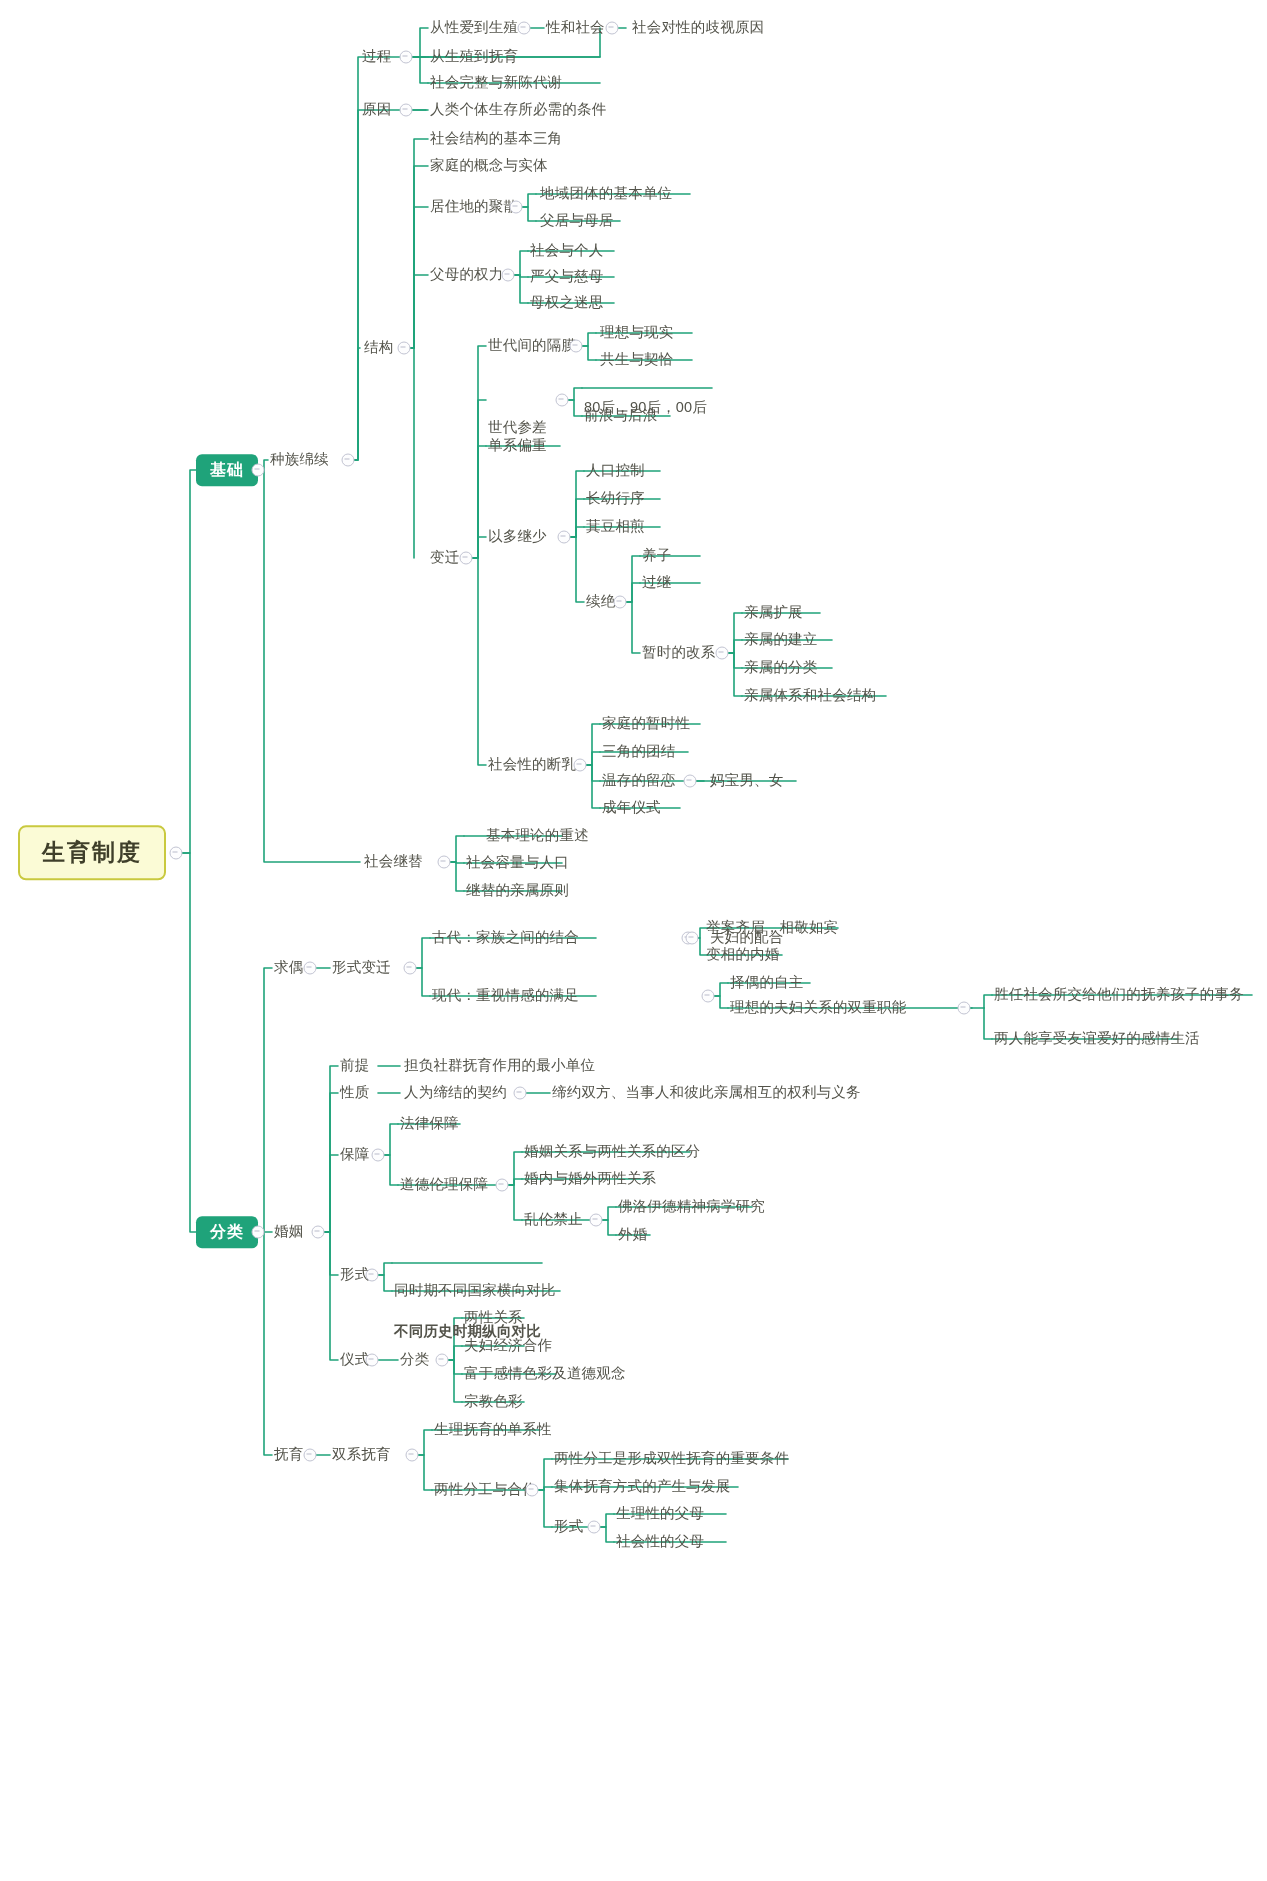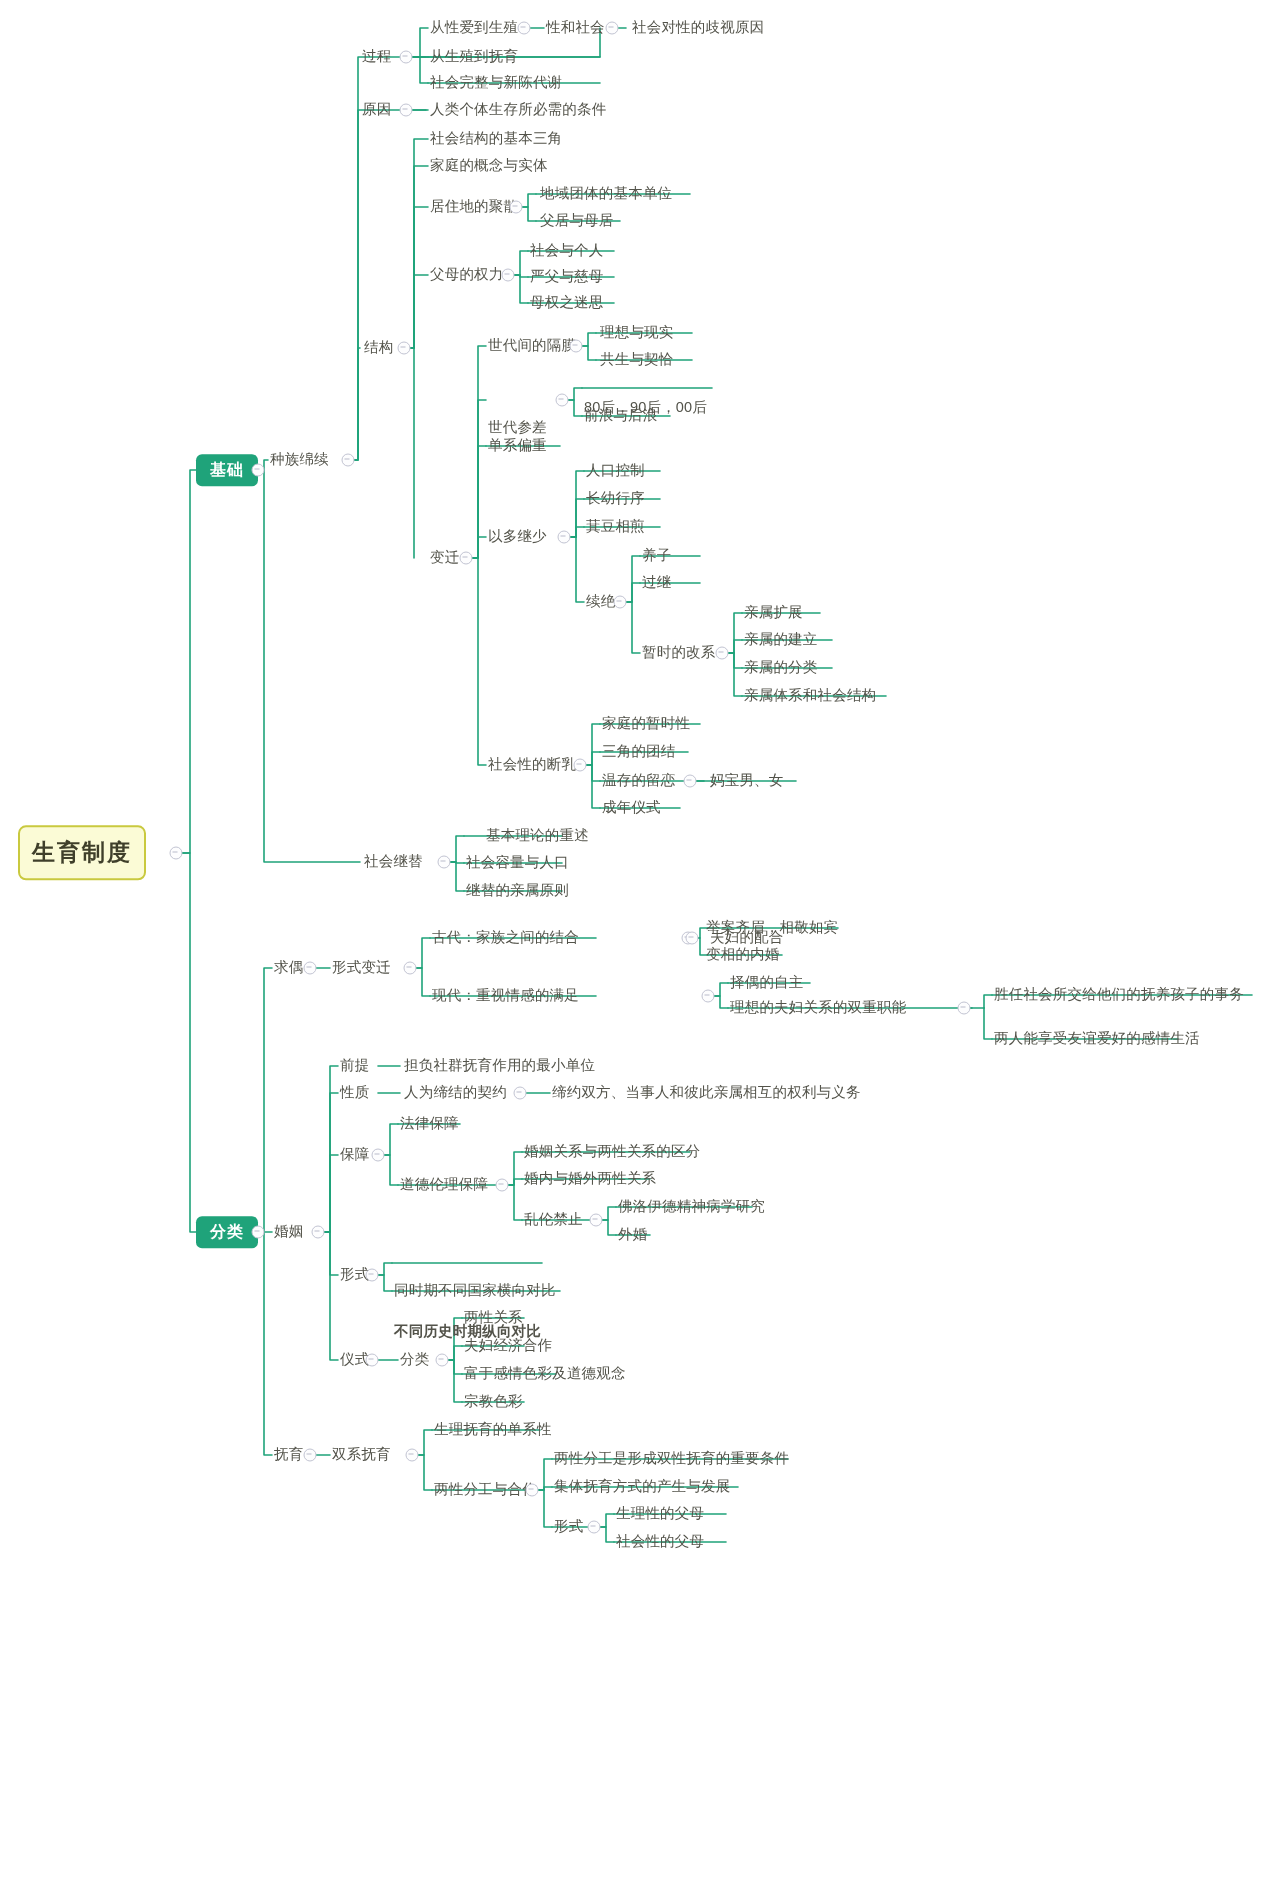--- a/index.html
+++ b/index.html
@@ -19,21 +19,21 @@
     font-size:14.5px;
     line-height:1.1;
     color:#53534a;
     letter-spacing:0.2px;
     transform:translateY(-50%);
   }
   .node.root{
     background:#fbfbd6;
     border:2px solid #c9c93f;
     border-radius:8px;
-    padding:13px 12px;
+    padding:13px 22px;
     font-size:23px;
     font-weight:bold;
     color:#3f3f2a;
     letter-spacing:2px;
   }
   .node.lvl1{
     background:#1fa37a;
     border-radius:6px;
     padding:7px 14px;
     color:#ffffff;

